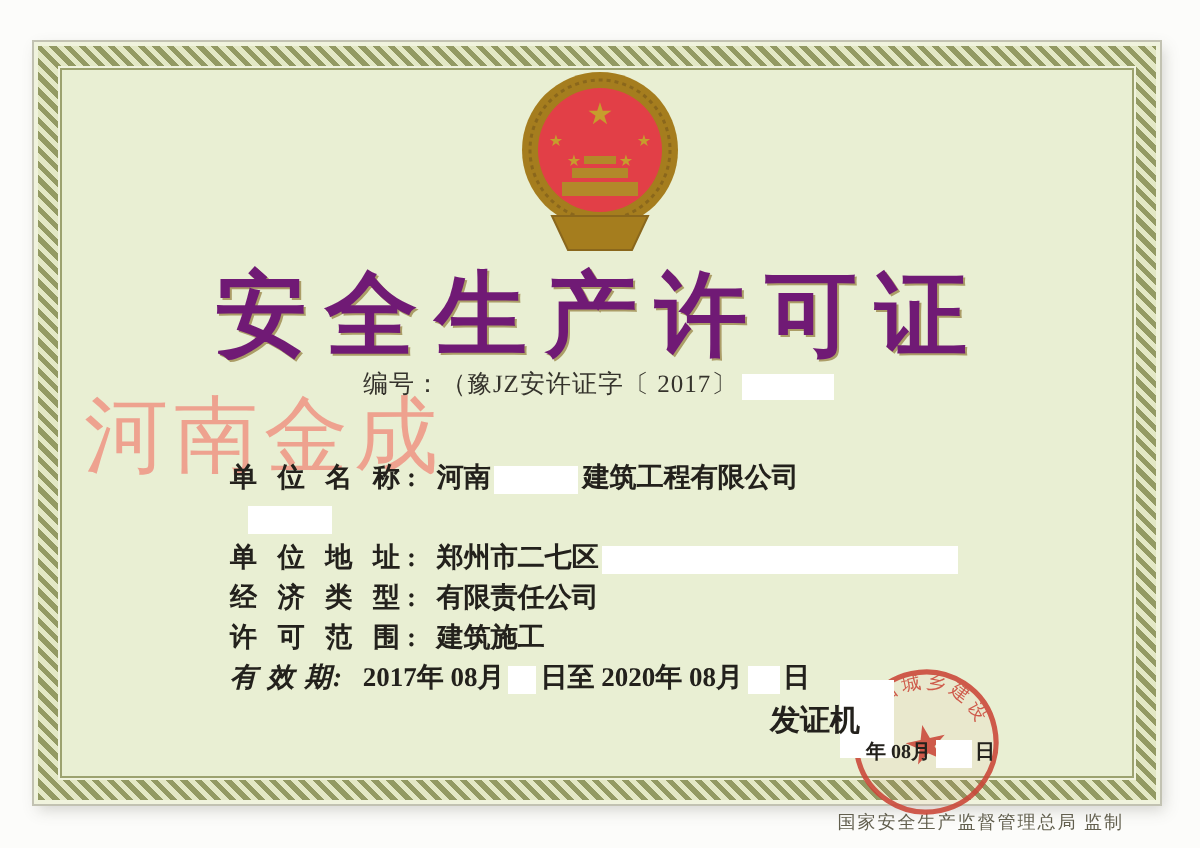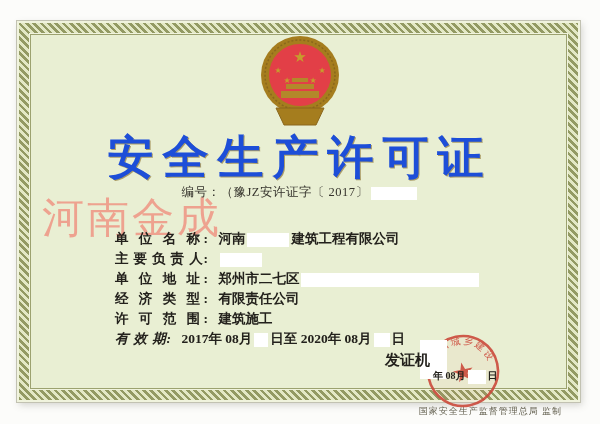--- a/index.html
+++ b/index.html
@@ -27,21 +27,21 @@
     border:1px solid #9ca26f;
     background:#e9efd3;
   }
   
   .emblem{position:absolute;left:259px;top:35px;width:82px;height:93px;}
   
   .title{
     position:absolute;left:0;top:127px;width:600px;text-align:center;
     font-family:"Liberation Sans","DejaVu Sans",sans-serif;
     font-weight:bold;font-size:46px;letter-spacing:9px;
-    color:#1d4ed8;text-shadow:1px 1px 0 rgba(120,90,15,.55);
+    color:#701a75;text-shadow:1px 1px 0 rgba(120,90,15,.55);
     white-space:nowrap;
   }
   
   .serial-line{
     position:absolute;left:0;top:184px;width:600px;text-align:center;
     font-size:12.5px;color:#35332c;letter-spacing:.5px;white-space:nowrap;
   }
   
   .watermark{
     position:absolute;left:42px;top:190px;
@@ -101,21 +101,20 @@
 </div>
 
 <div class="watermark">河南金成</div>
 
 <div class="row" style="top:230px">
   <span class="lbl">单 位 名 称:</span>
   <span class="val"><span>河南</span><span class="redact" style="width:42px"></span><span>建筑工程有限公司</span></span>
 </div>
 
 <div class="row" style="top:250px">
-  <span class="lbl">主 要 负 责 人:</span>
   <span class="val"><span class="redact" style="width:42px"></span></span>
 </div>
 
 <div class="row" style="top:270px">
   <span class="lbl">单 位 地 址:</span>
   <span class="val"><span>郑州市二七区</span><span class="redact" style="width:178px"></span></span>
 </div>
 
 <div class="row" style="top:290px">
   <span class="lbl">经 济 类 型:</span>

